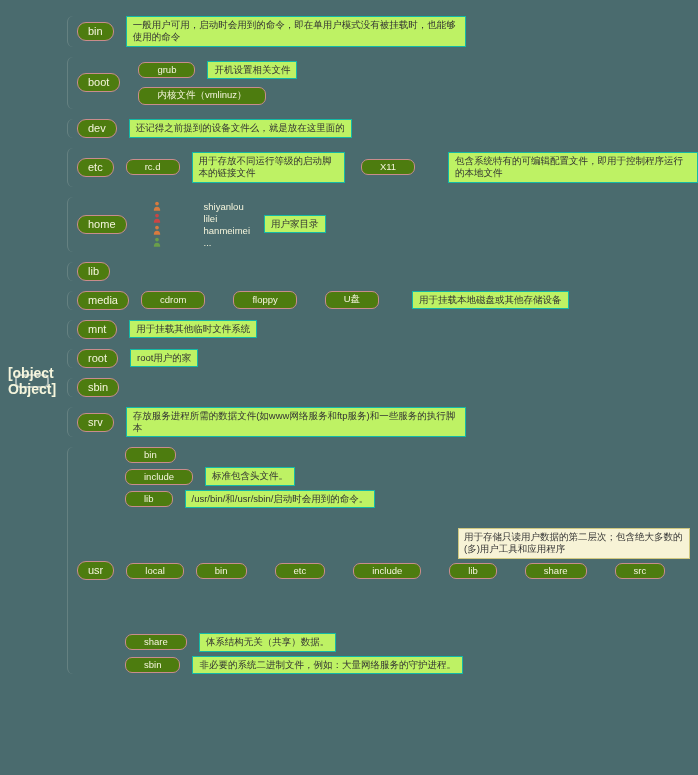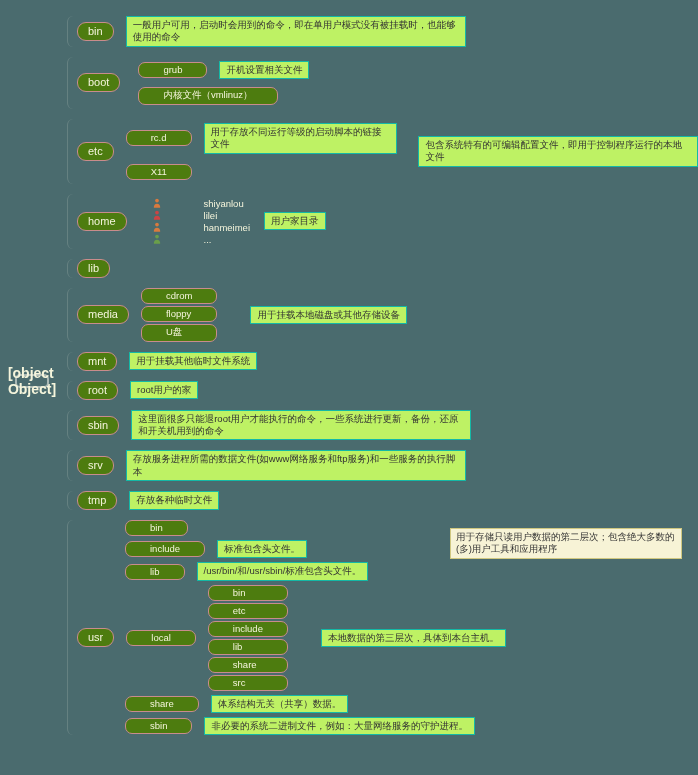--- a/index.html
+++ b/index.html
@@ -46,21 +46,21 @@
     border: 1px solid #c98c8c;
     background: #4d7c0f;
     border-radius: 9px;
     color: #f5f5dc;
     font-size: 11px;
     margin-right: 12px;
     white-space: nowrap;
   }
   .branch.small {
     font-size: 9.5px;
-    padding: 1px 24px 2px;
+    padding: 1px 18px 2px;
     border-radius: 7px;
   }
   .desc {
     background: #bef264;
     border: 1px solid #14b8a6;
     padding: 2px 6px;
     font-size: 9.5px;
     color: #333;
     max-width: 290px;
     line-height: 1.3;
@@ -101,39 +101,38 @@
     margin: 1px 0;
     gap: 39px;
   }
   .user-icon {
     width: 8px; height: 10px;
     margin-right: 4px;
     display: inline-block;
   }
   .usr-right-desc {
     position: absolute;
-    right: 16px;
+    right: 8px;
     top: 528px;
     width: 232px;
     background: #f7f3d6;
     border: 1px solid #d0c880;
     padding: 2px 5px;
     font-size: 9.5px;
     line-height: 1.3;
   }
   .inline-children {
     display: flex;
     flex-direction: column;
     margin-left: 6px;
   }
   .spacer-left { margin-left: 21px; }
   .stacked {
     display: flex;
-    flex-direction: column;
-    gap: 2px;
+    gap: 16px;
   }
 </style>
 </head>
 <body>
 
 <div class="root-node">[object Object]</div>
 
 <div class="tree">
 
   <div class="section">
@@ -151,20 +150,26 @@
           <span class="branch small">grub</span>
           <span class="desc">开机设置相关文件</span>
         </div>
         <div class="row">
           <span class="branch small">内核文件（vmlinuz）</span>
         </div>
       </div>
     </div>
   </div>
 
+  <div class="section">
+    <div class="row">
+      <span class="branch">dev</span>
+      <span class="desc">还记得之前提到的设备文件么，就是放在这里面的</span>
+    </div>
+  </div>
 
   <div class="section">
     <div class="row">
       <span class="branch">etc</span>
       <div class="stacked">
         <div class="row">
           <span class="branch small">rc.d</span>
           <span class="desc">用于存放不同运行等级的启动脚本的链接文件</span>
         </div>
         <div class="row">
@@ -241,50 +246,43 @@
   <div class="section">
     <div class="row">
       <span class="branch">root</span>
       <span class="desc">root用户的家</span>
     </div>
   </div>
 
   <div class="section">
     <div class="row">
       <span class="branch">sbin</span>
-      <span class="desc wide">这里面很多只能退root用户才能执行的命令，一些系统进行更新，备份，还原和开关机用到的命令</span>
     </div>
   </div>
 
   <div class="section">
     <div class="row">
       <span class="branch">srv</span>
       <span class="desc wide">存放服务进程所需的数据文件(如www网络服务和ftp服务)和一些服务的执行脚本</span>
     </div>
   </div>
 
-  <div class="section">
-    <div class="row">
-      <span class="branch">tmp</span>
-      <span class="desc">存放各种临时文件</span>
-    </div>
-  </div>
 
   <div class="section">
     <div class="subgroup">
       <div class="row">
         <span class="branch small">bin</span>
       </div>
       <div class="row">
         <span class="branch small">include</span>
         <span class="desc">标准包含头文件。</span>
       </div>
       <div class="row">
         <span class="branch small">lib</span>
-        <span class="desc">/usr/bin/和/usr/sbin/标准包含头文件。</span>
+        <span class="desc">/usr/bin/和/usr/sbin/启动时会用到的命令。</span>
       </div>
     </div>
     <div class="row">
       <span class="branch">usr</span>
       <span class="branch small">local</span>
       <div class="stacked">
         <span class="branch small">bin</span>
         <span class="branch small">etc</span>
         <span class="branch small">include</span>
         <span class="branch small">lib</span>

